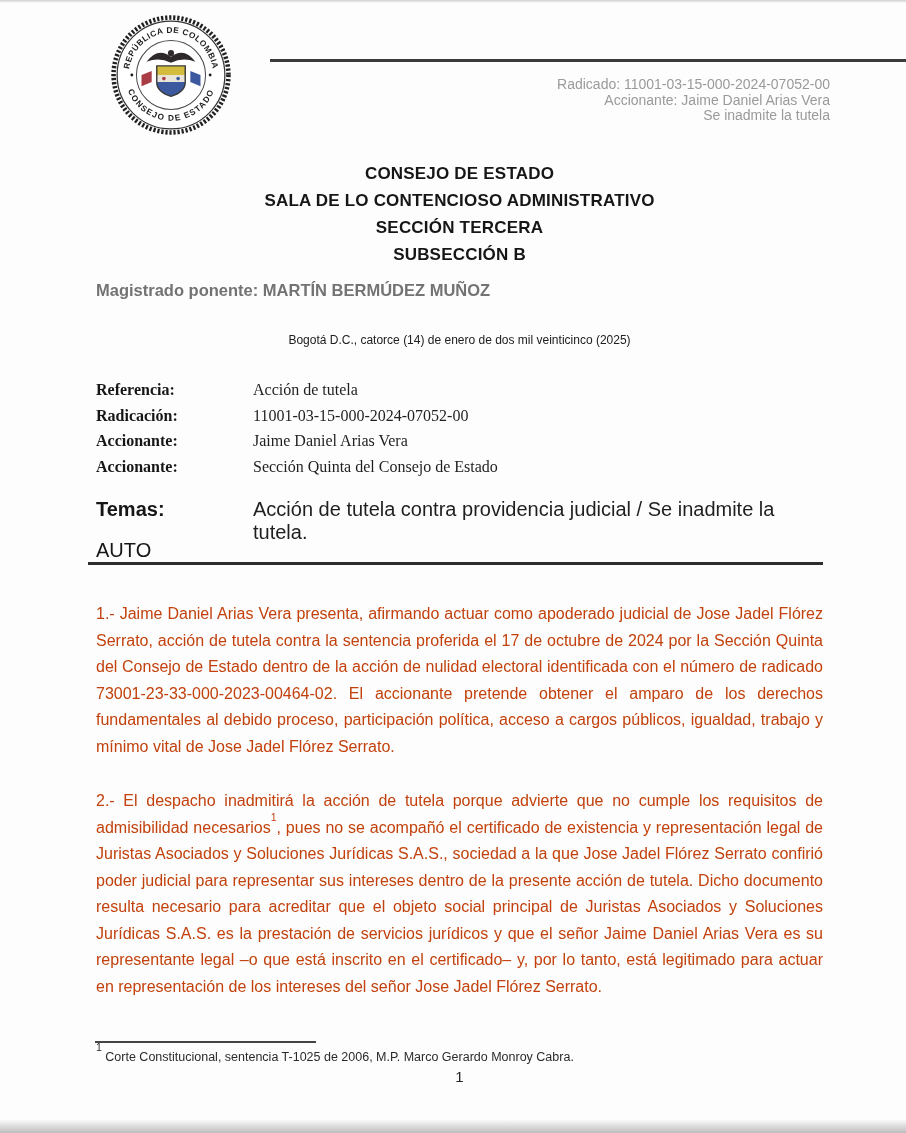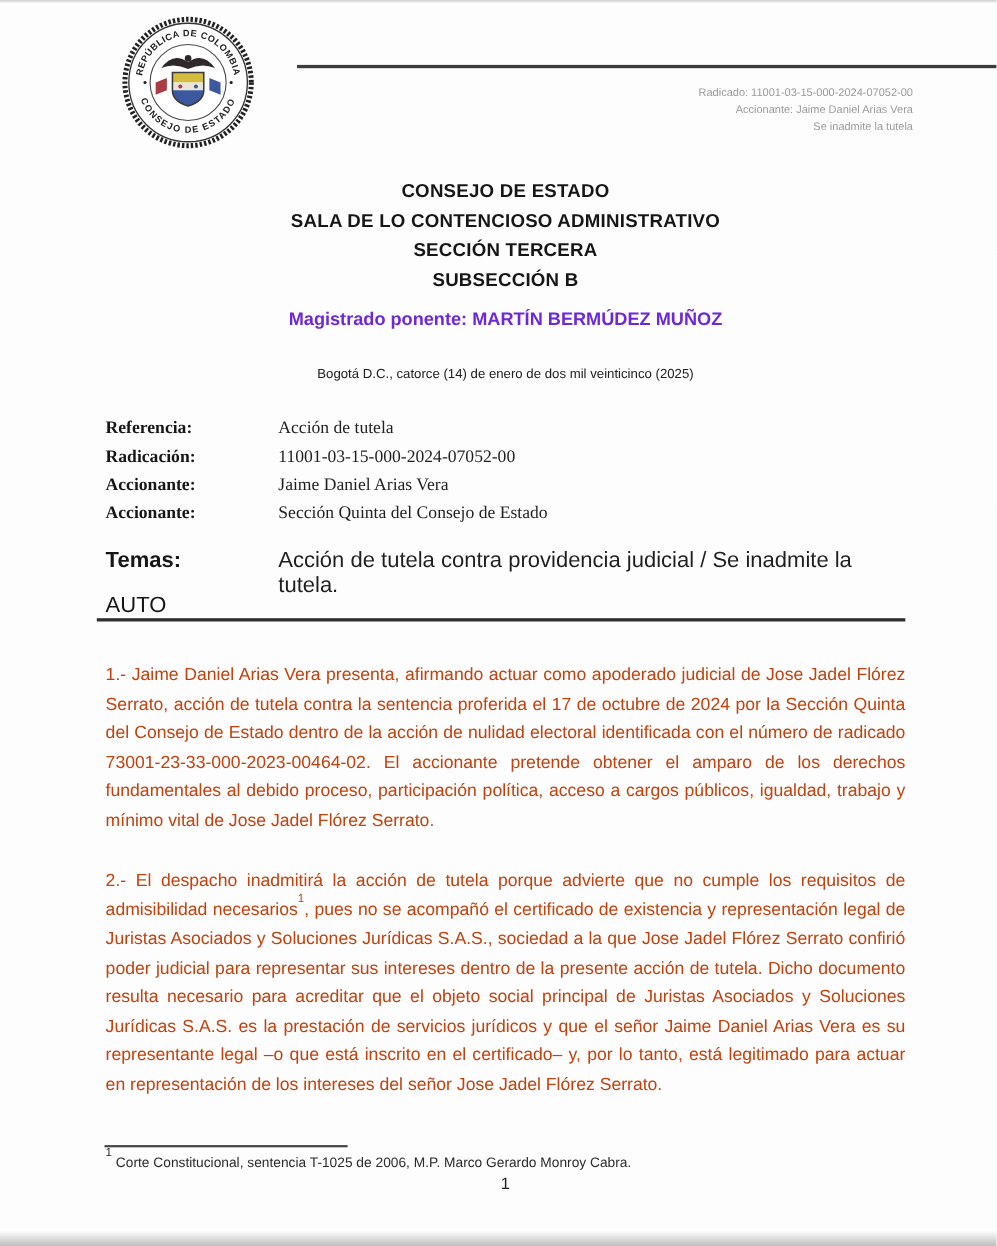--- a/index.html
+++ b/index.html
@@ -20,29 +20,29 @@
   .scan-bottom-edge{
     position:absolute;left:0;bottom:0;width:100%;height:14px;
     background:linear-gradient(rgba(255,255,255,0),#bdbdbd);
   }
   .seal{position:absolute;left:110px;top:14px;width:122px;height:122px;}
   .header-rule{
     position:absolute;left:270px;right:0;top:59px;height:3px;background:#3c3c3c;
   }
   .header-meta{
     position:absolute;top:77px;right:76px;text-align:right;
-    font-size:10px;line-height:15.5px;color:#9a9a9a;
+    font-size:14px;line-height:15.5px;color:#9a9a9a;
   }
   .title-block{
     position:absolute;left:96px;width:727px;top:160px;text-align:center;
     font-weight:bold;font-size:17px;line-height:27px;color:#161616;letter-spacing:.2px;
   }
   .ponente{
-    position:absolute;left:96px;width:727px;top:281px;text-align:center;
-    font-weight:bold;font-size:16.5px;color:#6d28d9;
+    position:absolute;left:96px;width:727px;top:281px;
+    font-weight:bold;font-size:16.5px;color:#737373;
   }
   .dateline{
     position:absolute;left:96px;width:727px;top:333px;text-align:center;
     font-size:12px;color:#202020;
   }
   .ref-table{
     position:absolute;left:96px;top:377px;width:727px;
     font-size:16px;line-height:25.5px;font-family:Liberation Serif, serif;
   }
   .ref-row{display:grid;grid-template-columns:157px 1fr;}

